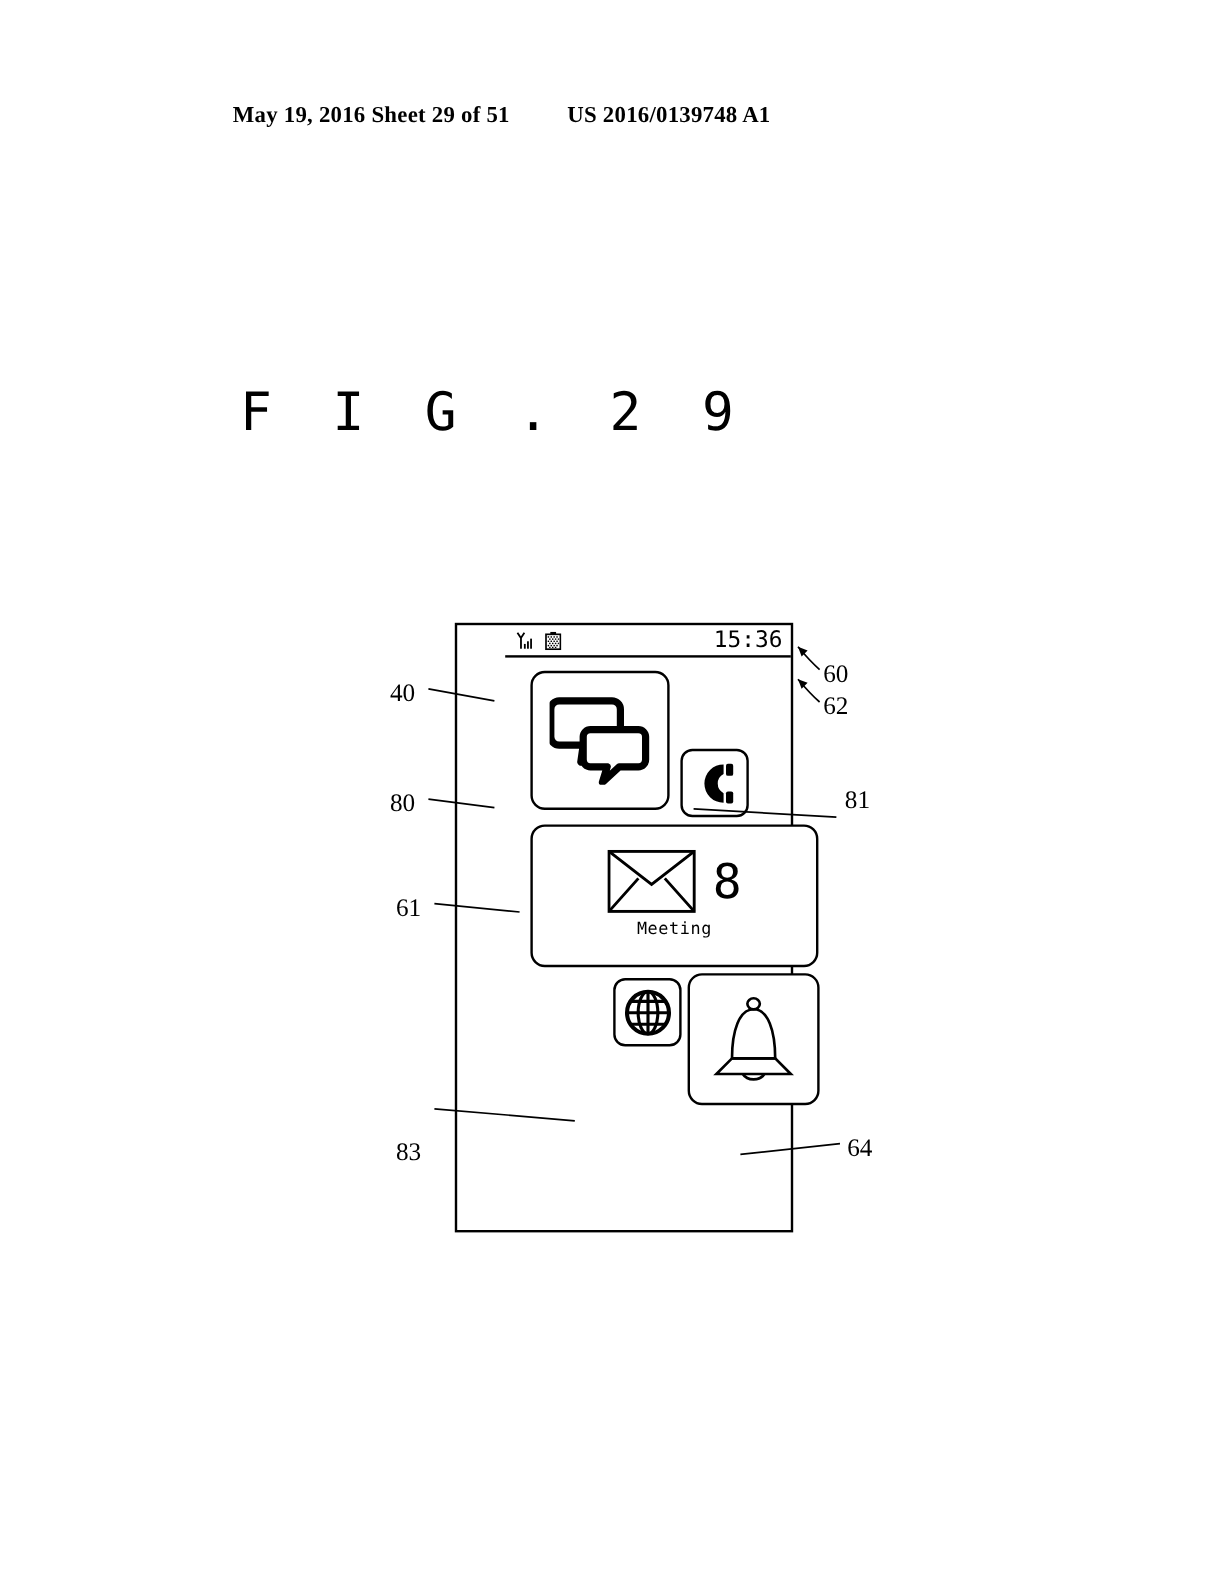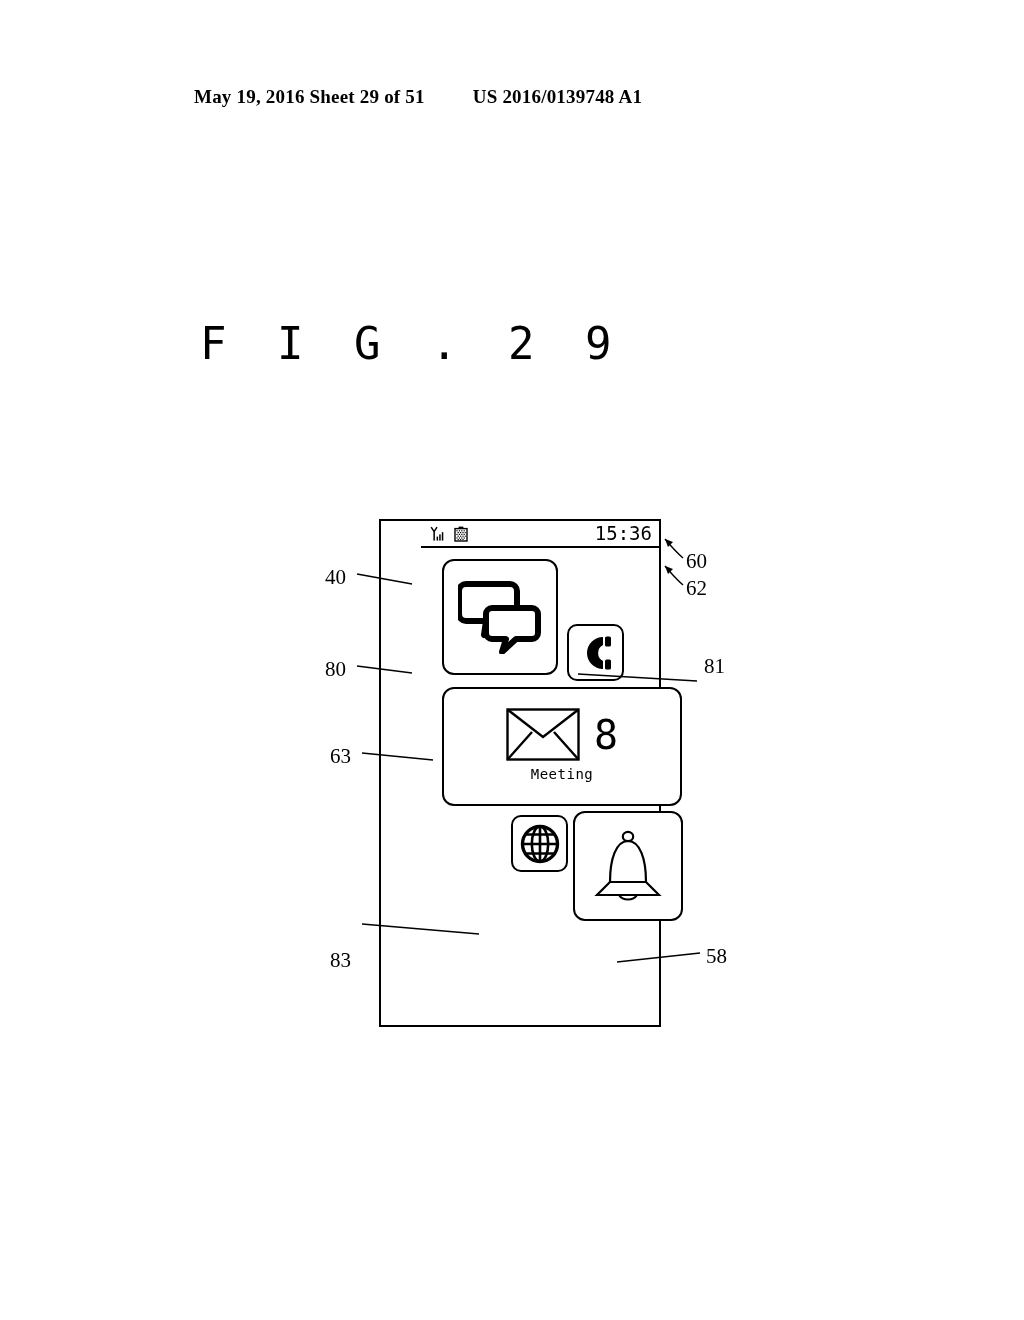--- a/index.html
+++ b/index.html
@@ -287,18 +287,18 @@
   </g>
   <g fill="#000">
 
     <path d="M665 539 L673 542 L668 547 Z"></path>
     <path d="M665 566 L673 569 L668 574 Z"></path>
   </g>
 </svg>
 
 <div class="ref ref-70">40</div>
 <div class="ref ref-80">80</div>
-<div class="ref ref-82">63</div>
+<div class="ref ref-82">61</div>
 <div class="ref ref-83">83</div>
 <div class="ref ref-60">60</div>
 <div class="ref ref-62">62</div>
 <div class="ref ref-81">81</div>
-<div class="ref ref-84">58</div>
+<div class="ref ref-84">64</div>
 
 </body></html>

